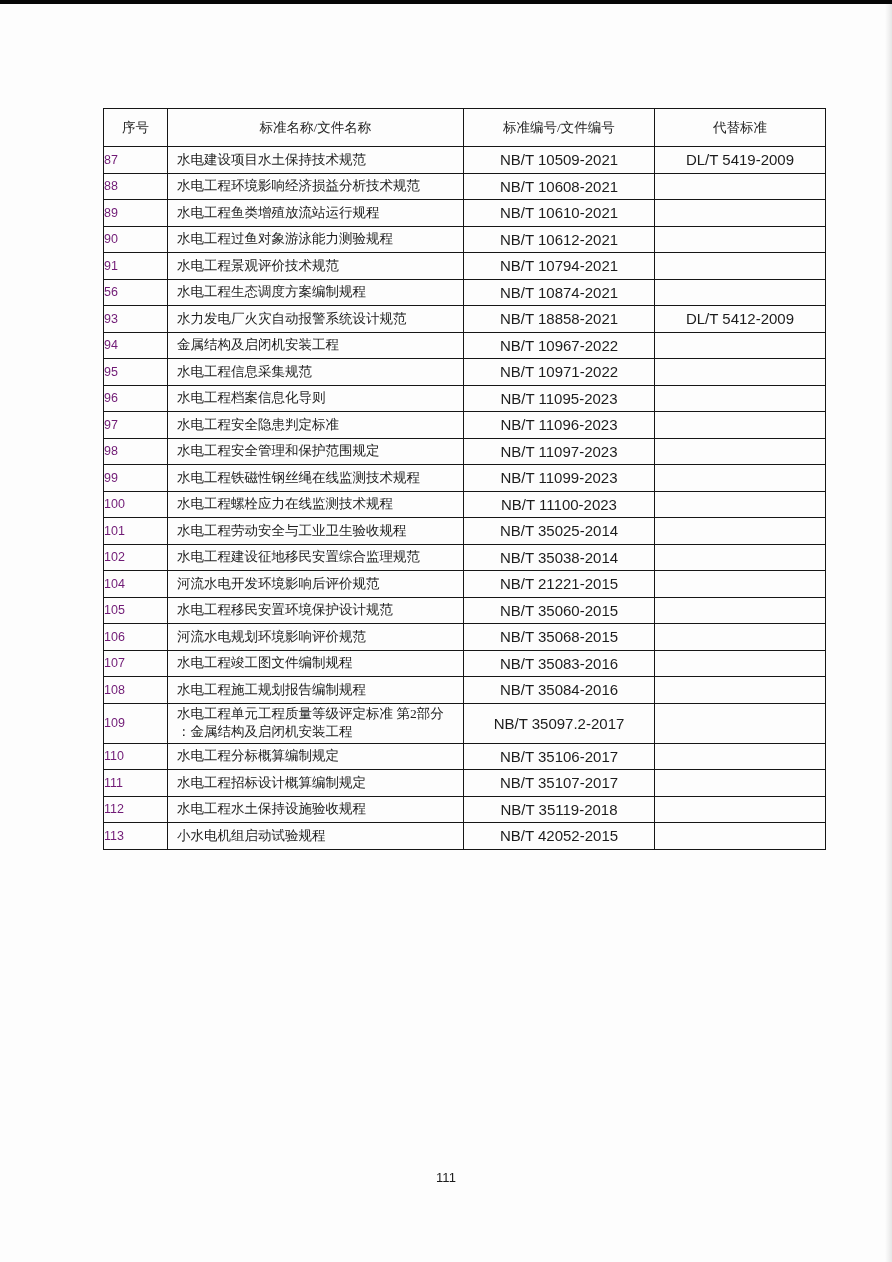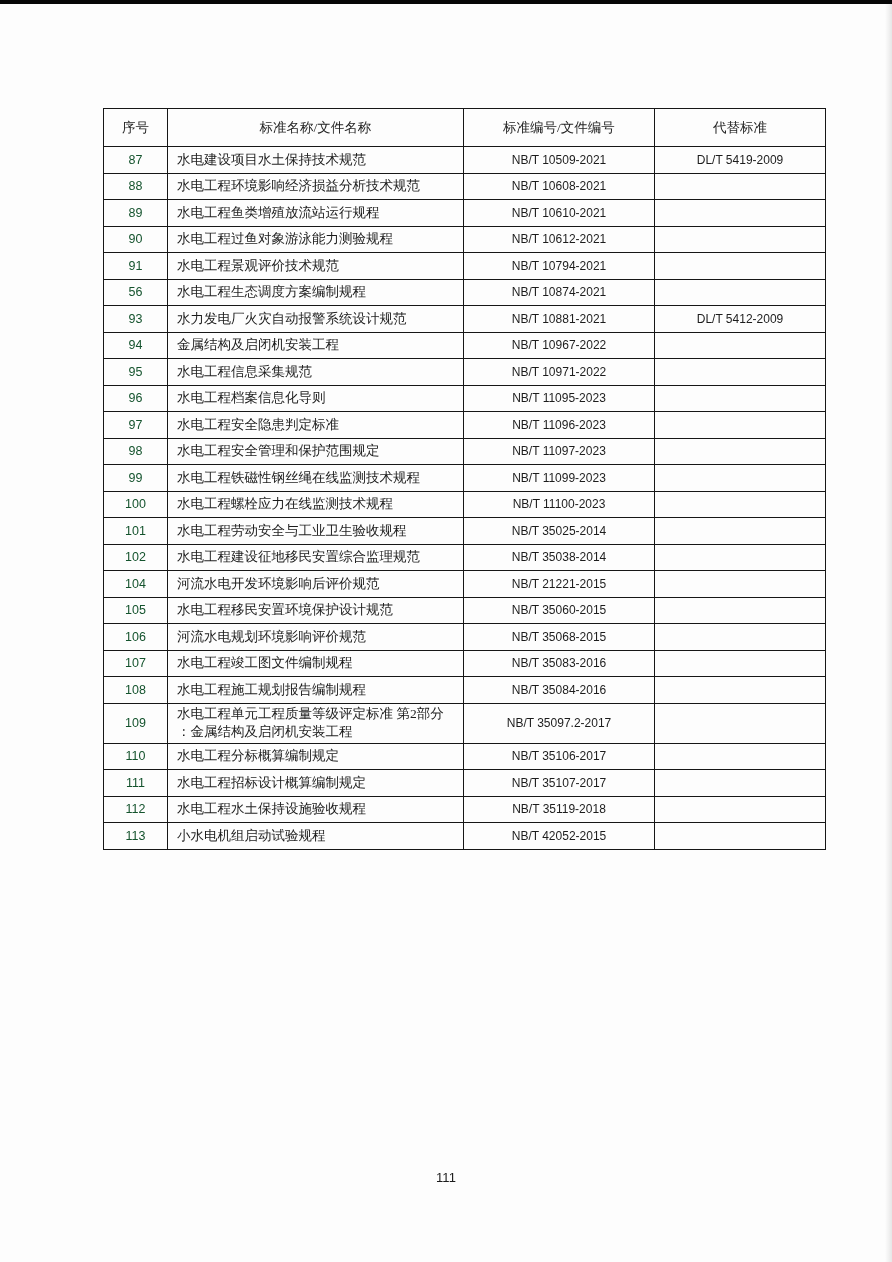--- a/index.html
+++ b/index.html
@@ -51,39 +51,38 @@
   .standards-table thead tr { height: 38px; }
   .standards-table tbody tr { height: 26.5px; }
   .standards-table tbody tr.tall { height: 40px; }
   .standards-table th {
     font-weight: normal;
     font-size: 13.5px;
     text-align: center;
     color: #242424;
   }
   td.cell-no {
-    text-align: center;
     font-family: "Liberation Sans", sans-serif;
     font-size: 12.5px;
-    color: #14532d;
+    color: #701a75;
   }
   td.cell-name {
     text-align: left;
     padding-left: 9px;
     padding-right: 4px;
     font-size: 13.5px;
     white-space: pre-line;
     line-height: 1.35;
     color: #1c1c1c;
   }
   td.cell-code,
   td.cell-repl {
     text-align: center;
     font-family: "Liberation Sans", sans-serif;
-    font-size: 12px;
+    font-size: 15px;
     color: #1c1c1c;
   }
   .page-number {
     position: absolute;
     top: 1170px;
     left: 0;
     width: 892px;
     text-align: center;
     font-family: "Liberation Sans", sans-serif;
     font-size: 13px;
@@ -144,21 +143,21 @@
   </tr>
       <tr>
     <td class="cell-no">56</td>
     <td class="cell-name">水电工程生态调度方案编制规程</td>
     <td class="cell-code">NB/T 10874-2021</td>
     <td class="cell-repl"></td>
   </tr>
       <tr>
     <td class="cell-no">93</td>
     <td class="cell-name">水力发电厂火灾自动报警系统设计规范</td>
-    <td class="cell-code">NB/T 10881-2021</td>
+    <td class="cell-code">NB/T 18858-2021</td>
     <td class="cell-repl">DL/T 5412-2009</td>
   </tr>
       <tr>
     <td class="cell-no">94</td>
     <td class="cell-name">金属结构及启闭机安装工程</td>
     <td class="cell-code">NB/T 10967-2022</td>
     <td class="cell-repl"></td>
   </tr>
       <tr>
     <td class="cell-no">95</td>

